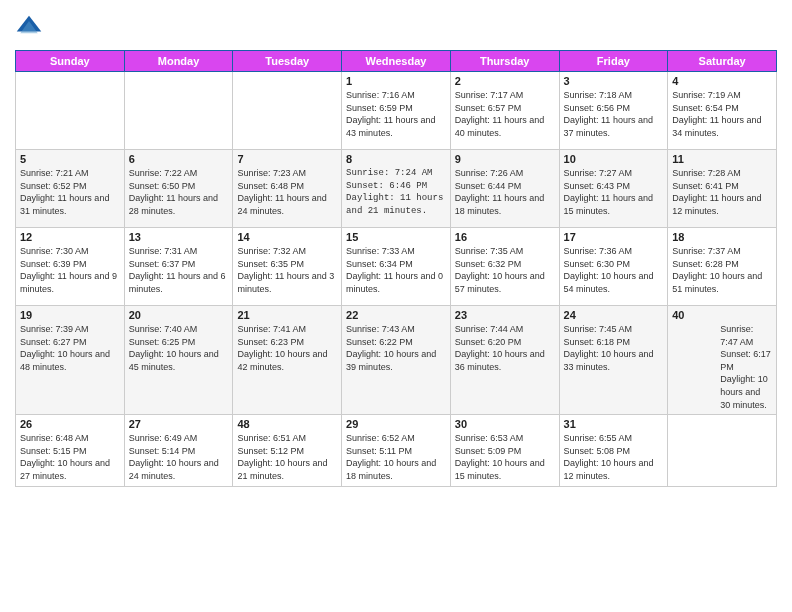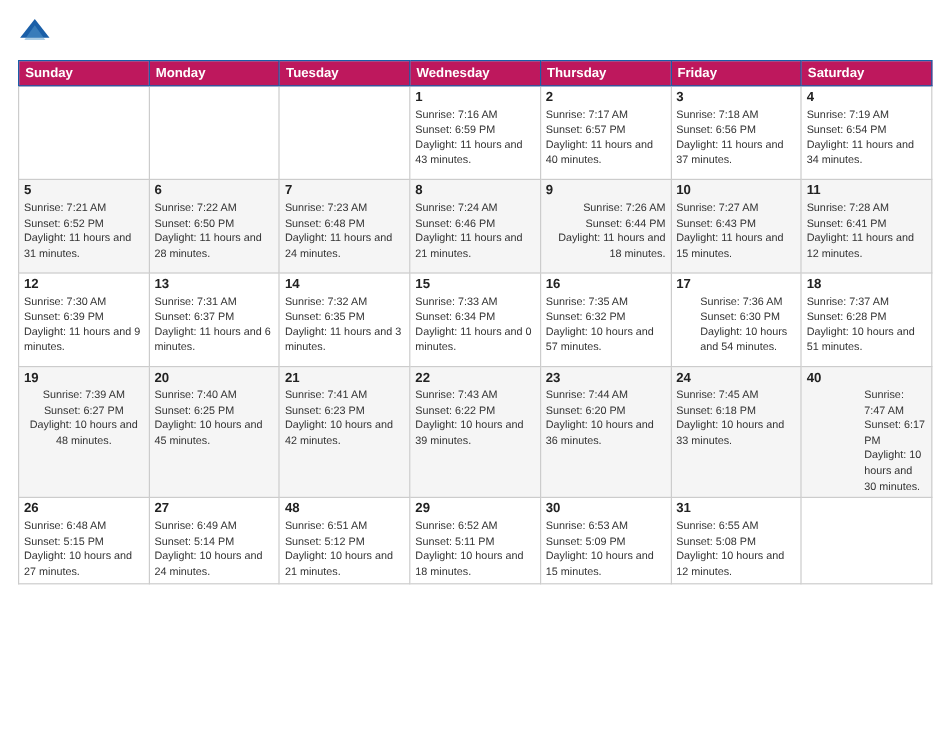--- a/index.html
+++ b/index.html
@@ -60,23 +60,23 @@
       font-size: 13px;
       color: #333;
       margin-top: 2px;
     }
     .calendar {
       width: 100%;
       border-collapse: collapse;
       font-size: 9.5px;
     }
     .calendar th {
-      background: #be185d;
+      background: #d946ef;
       color: #fff;
-      text-align: left;
+      text-align: center;
       padding: 4px 5px;
       font-size: 11px;
       border: 1px solid #1a5fa8;
     }
     .calendar td {
       border: 1px solid #ccc;
       vertical-align: top;
       padding: 3px 4px;
       width: calc(100% / 7);
       height: 78px;
@@ -180,27 +180,27 @@
 Daylight: 11 hours and 28 minutes.</div>
           </td>
           <td>
             <div class="day-number">7</div>
             <div class="day-info" style="white-space: pre-line;">Sunrise: 7:23 AM
 Sunset: 6:48 PM
 Daylight: 11 hours and 24 minutes.</div>
           </td>
           <td>
             <div class="day-number">8</div>
-            <div class="day-info" style="white-space: pre-line;">Sunrise: 7:24 AM
+            <div class="day-info" style="white-space: pre-line; font-family: Liberation Mono, monospace;">Sunrise: 7:24 AM
 Sunset: 6:46 PM
 Daylight: 11 hours and 21 minutes.</div>
           </td>
           <td>
             <div class="day-number">9</div>
-            <div class="day-info" style="white-space: pre-line; text-align: right;">Sunrise: 7:26 AM
+            <div class="day-info" style="white-space: pre-line;">Sunrise: 7:26 AM
 Sunset: 6:44 PM
 Daylight: 11 hours and 18 minutes.</div>
           </td>
           <td>
             <div class="day-number">10</div>
             <div class="day-info" style="white-space: pre-line;">Sunrise: 7:27 AM
 Sunset: 6:43 PM
 Daylight: 11 hours and 15 minutes.</div>
           </td>
           <td>
@@ -236,35 +236,35 @@
 Daylight: 11 hours and 0 minutes.</div>
           </td>
           <td>
             <div class="day-number">16</div>
             <div class="day-info" style="white-space: pre-line;">Sunrise: 7:35 AM
 Sunset: 6:32 PM
 Daylight: 10 hours and 57 minutes.</div>
           </td>
           <td>
             <div class="day-number">17</div>
-            <div class="day-info" style="white-space: pre-line; margin-left: 20px;">Sunrise: 7:36 AM
+            <div class="day-info" style="white-space: pre-line;">Sunrise: 7:36 AM
 Sunset: 6:30 PM
 Daylight: 10 hours and 54 minutes.</div>
           </td>
           <td>
             <div class="day-number">18</div>
             <div class="day-info" style="white-space: pre-line;">Sunrise: 7:37 AM
 Sunset: 6:28 PM
 Daylight: 10 hours and 51 minutes.</div>
           </td>
         </tr>
         <tr>
           <td>
             <div class="day-number">19</div>
-            <div class="day-info" style="white-space: pre-line; text-align: center;">Sunrise: 7:39 AM
+            <div class="day-info" style="white-space: pre-line;">Sunrise: 7:39 AM
 Sunset: 6:27 PM
 Daylight: 10 hours and 48 minutes.</div>
           </td>
           <td>
             <div class="day-number">20</div>
             <div class="day-info" style="white-space: pre-line;">Sunrise: 7:40 AM
 Sunset: 6:25 PM
 Daylight: 10 hours and 45 minutes.</div>
           </td>
           <td>

